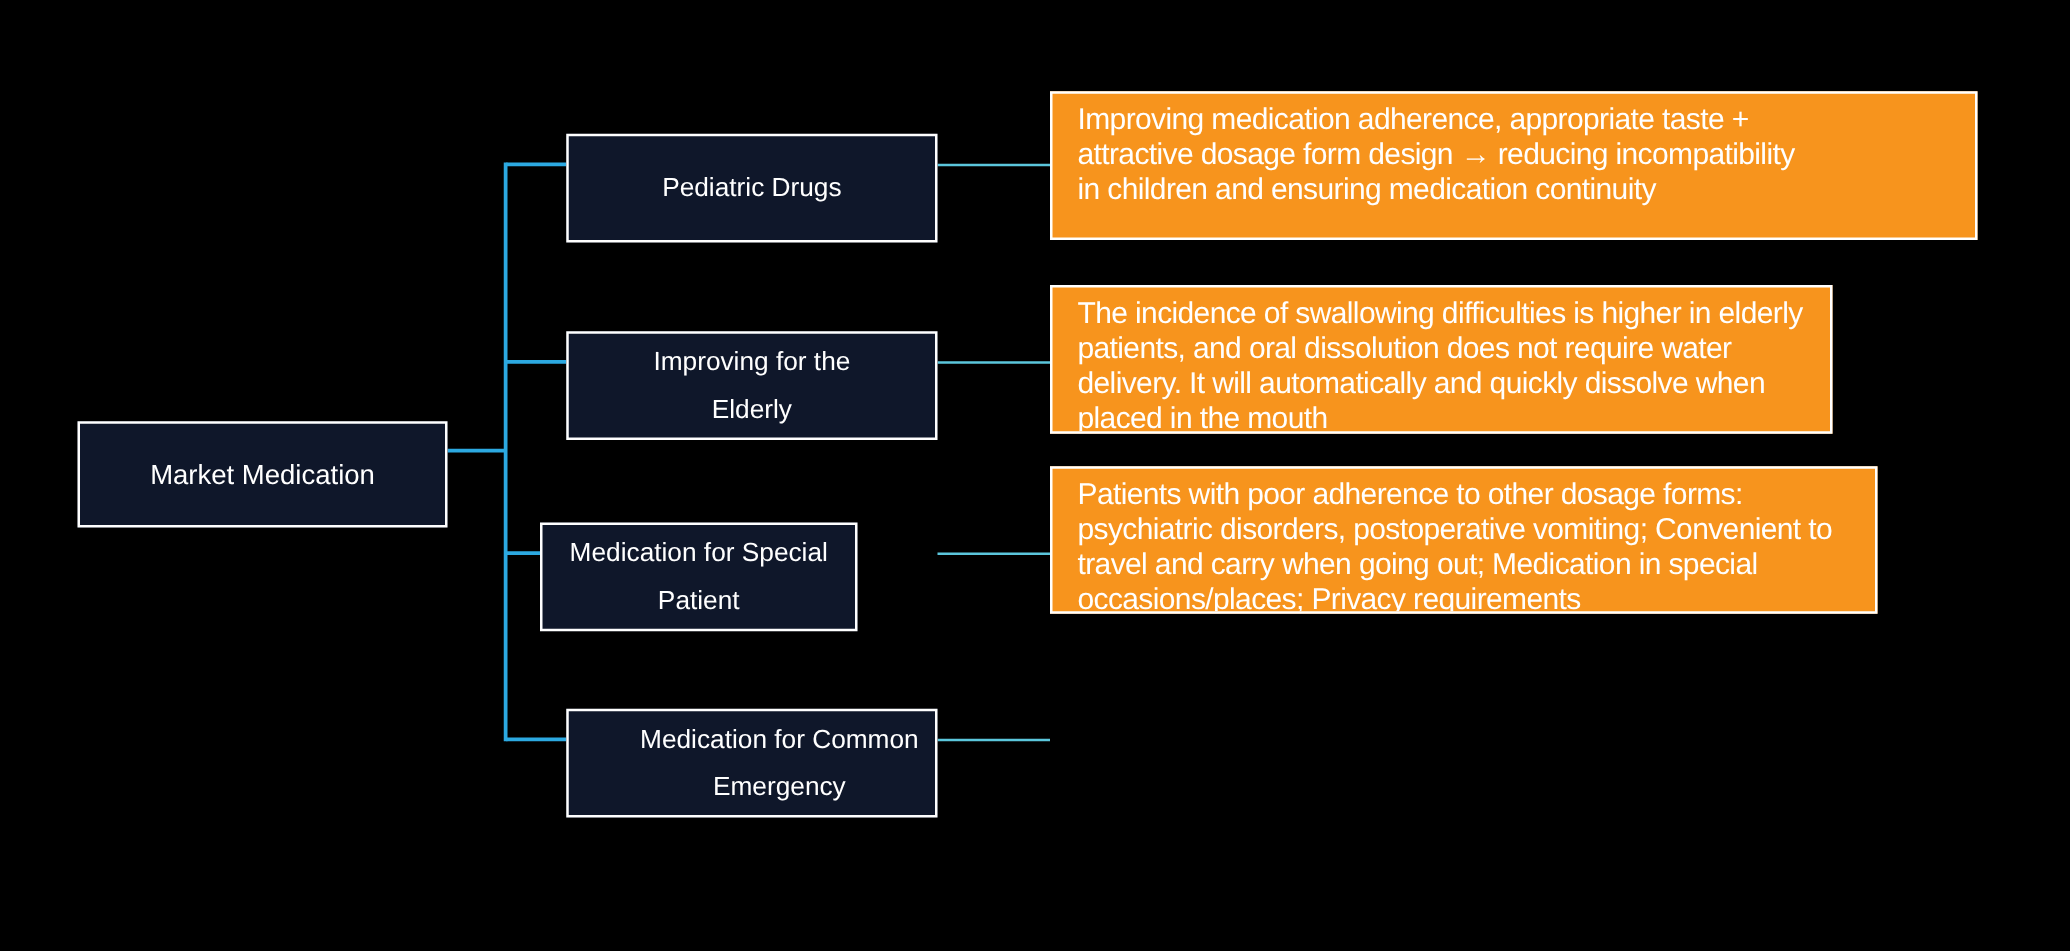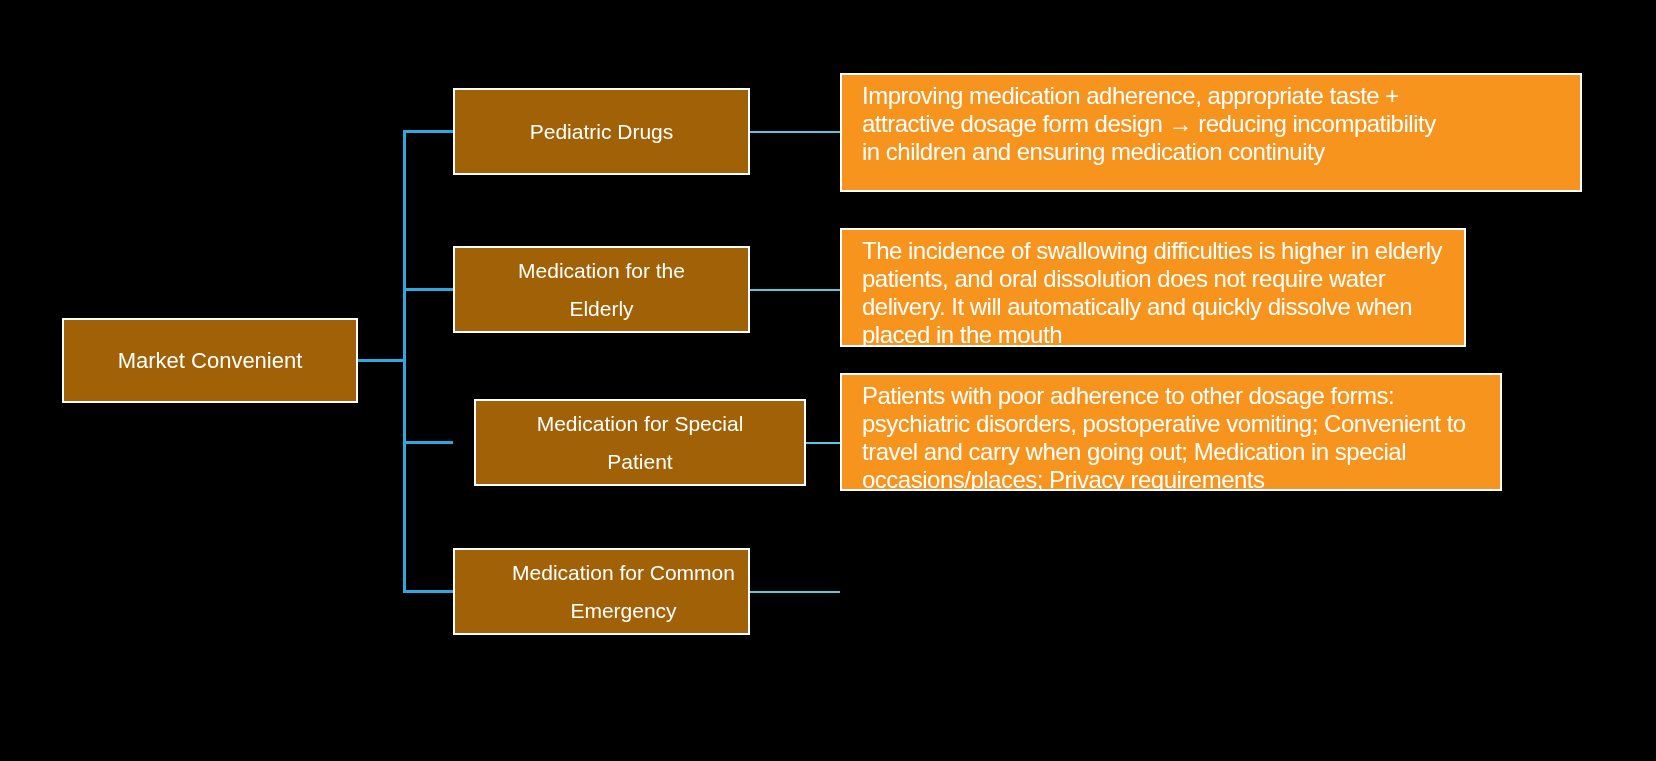--- a/index.html
+++ b/index.html
@@ -19,32 +19,33 @@
     position: absolute;
     box-sizing: border-box;
     border: 2px solid #ffffff;
     display: flex;
     align-items: center;
     justify-content: center;
     text-align: center;
     color: #ffffff;
   }
   .blue-node {
-    background: #a16207;
+    background: #0f172a;
     font-size: 21px;
     line-height: 38px;
     white-space: pre-line;
+    margin-top: 19px;
   }
   .root-node {
     left: 62px; top: 318px; width: 296px; height: 85px;
     font-size: 22px;
   }
   .b1 { left: 453px; top: 88px;  width: 297px; height: 87px; }
   .b2 { left: 453px; top: 246px; width: 297px; height: 87px; }
-  .b3 { left: 474px; top: 399px; width: 332px; height: 87px; }
+  .b3 { left: 432px; top: 399px; width: 254px; height: 87px; }
   .b4 { left: 453px; top: 548px; width: 297px; height: 87px; padding-left: 44px; }
 
   .desc-box {
     position: absolute;
     box-sizing: border-box;
     border: 2px solid #ffffff;
     background: #f7941d;
     color: #ffffff;
     font-size: 24px;
     line-height: 28px;
@@ -86,24 +87,24 @@
   <div class="line trunk"></div>
   <div class="line br1"></div>
   <div class="line br2"></div>
   <div class="line br3"></div>
   <div class="line br4"></div>
   <div class="thin-line t1"></div>
   <div class="thin-line t2"></div>
   <div class="thin-line t3"></div>
   <div class="thin-line t4"></div>
 
-  <div class="node blue-node root-node">Market Convenient</div>
+  <div class="node blue-node root-node">Market Medication</div>
 
   <div class="node blue-node b1">Pediatric Drugs</div>
-  <div class="node blue-node b2">Medication for the
+  <div class="node blue-node b2">Improving for the
 Elderly</div>
   <div class="node blue-node b3">Medication for Special
 Patient</div>
   <div class="node blue-node b4">Medication for Common
 Emergency</div>
 
   <div class="desc-box o1">Improving medication adherence, appropriate taste +
 attractive dosage form design → reducing incompatibility
 in children and ensuring medication continuity</div>
   <div class="desc-box o2">The incidence of swallowing difficulties is higher in elderly

